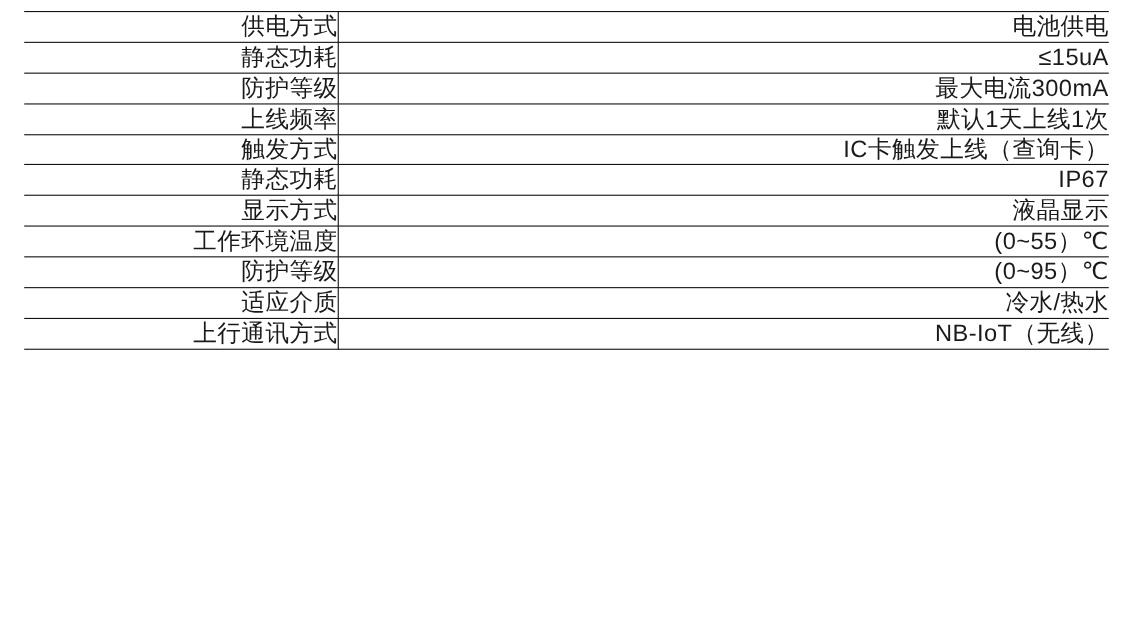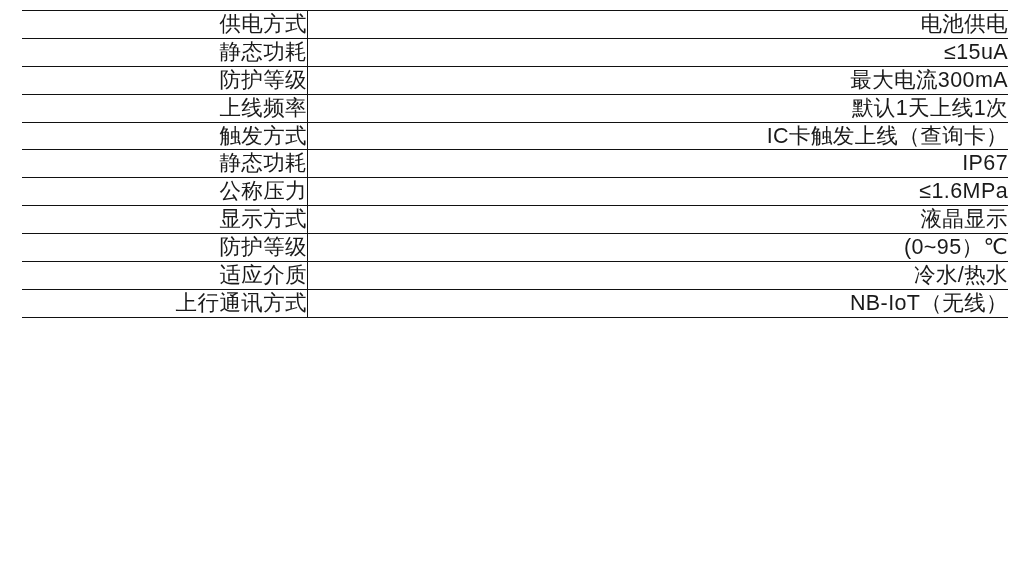--- a/index.html
+++ b/index.html
@@ -77,26 +77,26 @@
       </tr>
       <tr>
         <td class="param-cell">触发方式</td>
         <td class="value-cell">IC卡触发上线（查询卡）</td>
       </tr>
       <tr>
         <td class="param-cell">静态功耗</td>
         <td class="value-cell">IP67</td>
       </tr>
       <tr>
-        <td class="param-cell">公称压力</td>
-        <td class="value-cell">≤1.6MPa</td>
+        <td class="param-cell">显示方式</td>
+        <td class="value-cell">液晶显示</td>
       </tr>
       <tr>
-        <td class="param-cell">显示方式</td>
-        <td class="value-cell">液晶显示</td>
+        <td class="param-cell">工作环境温度</td>
+        <td class="value-cell">(0~55）℃</td>
       </tr>
       <tr>
         <td class="param-cell">防护等级</td>
         <td class="value-cell">(0~95）℃</td>
       </tr>
       <tr>
         <td class="param-cell">适应介质</td>
         <td class="value-cell">冷水/热水</td>
       </tr>
       <tr>

